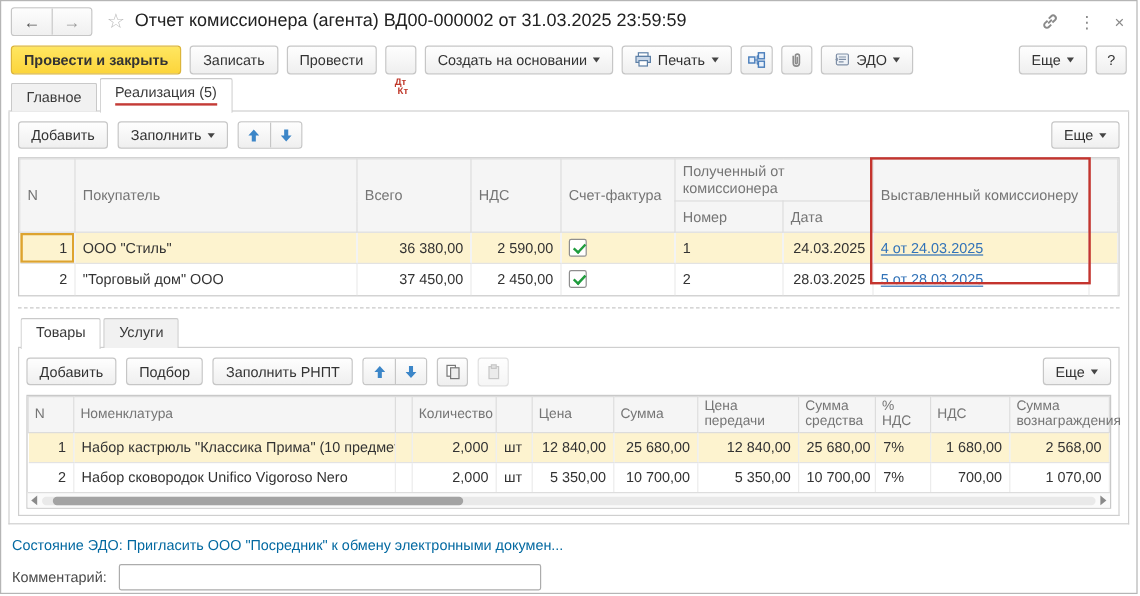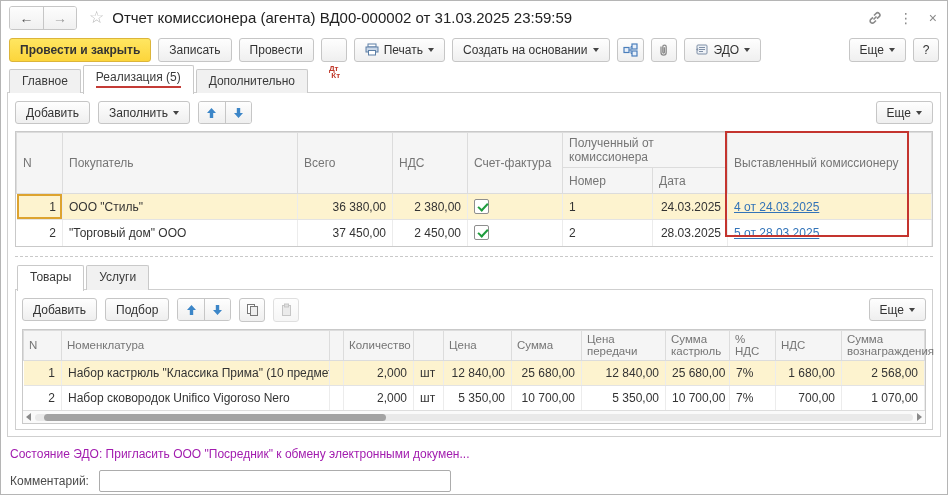--- a/index.html
+++ b/index.html
@@ -67,21 +67,21 @@
 
   .lower-table th { font-size:11.5px; line-height:12px; padding:2px 5px; }
   .hscroll { height:13px; display:flex; align-items:center; border-top:1px solid #ddd; background:#fafafa; padding:0 3px; }
   .hs-arrow { width:0; height:0; border-top:4px solid transparent; border-bottom:4px solid transparent; }
   .hs-left { border-right:5px solid #8a8a8a; margin-right:4px; }
   .hs-right { border-left:5px solid #8a8a8a; margin-left:4px; }
   .hs-track { flex:1; height:7px; background:#e9e9e9; border-radius:4px; position:relative; }
   .hs-thumb { position:absolute; left:1%; width:39%; top:0; height:7px; background:#a3a3a3; border-radius:4px; }
 
   
-  .statusline { padding:10px 0 0 9px; color:#a21caf; }
+  .statusline { padding:10px 0 0 9px; color:#0369a1; }
   .commentline { display:flex; align-items:center; padding:9px 0 0 9px; gap:10px; color:#4a4a4a; }
   .commentline input { width:352px; height:22px; border:1px solid #acacac; border-radius:2px; padding:0 5px; font-family:inherit; font-size:12px; }
   svg { display:block; }
 </style>
 </head>
 <body>
 
 <div class="window">
 
   <div class="titlebar">
@@ -110,32 +110,32 @@
     <button class="btn btn-primary">Провести и закрыть</button>
     <button class="btn">Записать</button>
     <button class="btn">Провести</button>
     <button class="btn btn-icon">
       <span class="dtkt">
           <span>Дт</span>
           <span>Кт</span>
         </span>
     </button>
     <button class="btn">
+      <span>Создать на основании</span>
+        <span class="caret"></span>
+    </button>
+    <button class="btn">
       <span>
           <svg width="14" height="13" viewBox="0 0 14 13">
             <rect x="3" y="1" width="8" height="3" fill="#fff" stroke="#5c7fa6"></rect>
             <rect x="1" y="4" width="12" height="5" fill="#c9d7e8" stroke="#5c7fa6"></rect>
             <rect x="3.5" y="7.5" width="7" height="4.5" fill="#fff" stroke="#5c7fa6"></rect>
           </svg>
         </span>
       <span>Печать</span>
-        <span class="caret"></span>
-    </button>
-    <button class="btn">
-      <span>Создать на основании</span>
         <span class="caret"></span>
     </button>
     <button class="btn btn-icon">
       <span>
           <svg width="15" height="14" viewBox="0 0 15 14">
             <g fill="#e8f0fa" stroke="#4a7ebb" stroke-width="1.2">
               <rect x="1" y="4.5" width="5" height="5"></rect>
               <rect x="9" y="1" width="5" height="5"></rect>
               <rect x="9" y="8" width="5" height="5"></rect>
             </g>
@@ -168,21 +168,20 @@
     </button>
     <button class="btn btn-icon">?</button>
   </div>
 
   <div class="tabs">
     <div class="tab">Главное</div>
     <div class="tab active">
       <span>Реализация (5)</span>
       <div class="red-underline"></div>
     </div>
-    <div class="tab">Дополнительно</div>
   </div>
 
   <div class="panel">
 
     <div class="cmdbar">
       <button class="btn btn-sm">Добавить</button>
       <button class="btn btn-sm">
         <span>Заполнить</span>
           <span class="caret"></span>
       </button>
@@ -232,21 +231,21 @@
           <tr style="height:26px">
             <th>Номер</th>
             <th>Дата</th>
           </tr>
         </thead>
         <tbody>
           <tr class="sel" style="height:26px">
             <td class="cell-n cur-cell">1</td>
             <td>ООО "Стиль"</td>
             <td class="num">36 380,00</td>
-            <td class="num">2 380,00</td>
+            <td class="num">2 590,00</td>
             <td><span class="checkbox"></span></td>
             <td>1</td>
             <td class="num">24.03.2025</td>
             <td><span class="link">4 от 24.03.2025</span></td>
             <td></td>
           </tr>
           <tr class="last" style="height:26px">
             <td class="cell-n">2</td>
             <td>"Торговый дом" ООО</td>
             <td class="num">37 450,00</td>
@@ -266,20 +265,21 @@
 
     <div class="subtabs">
       <div class="tab active">Товары</div>
       <div class="tab">Услуги</div>
     </div>
 
     <div class="subpanel">
       <div class="cmdbar">
         <button class="btn btn-sm">Добавить</button>
         <button class="btn btn-sm">Подбор</button>
+        <button class="btn btn-sm">Заполнить РНПТ</button>
         <div class="arrow-pair">
           <button class="btn btn-icon">
               <svg width="11" height="12" viewBox="0 0 11 12">
                 <path d="M5.5 1 L10 6 H7.2 V11 H3.8 V6 H1 Z" fill="#3c86c8"></path>
               </svg>
             </button>
           <button class="btn btn-icon">
               <svg width="11" height="12" viewBox="0 0 11 12">
                 <path d="M5.5 11 L1 6 H3.8 V1 H7.2 V6 H10 Z" fill="#3c86c8"></path>
               </svg>
@@ -327,21 +327,21 @@
           <thead>
             <tr style="height:30px">
               <th>N</th>
               <th>Номенклатура</th>
               <th></th>
               <th class="num">Количество</th>
               <th></th>
               <th>Цена</th>
               <th>Сумма</th>
               <th>Цена передачи</th>
-              <th>Сумма кастрюль</th>
+              <th>Сумма средства</th>
               <th>% НДС</th>
               <th>НДС</th>
               <th>Сумма вознаграждения</th>
             </tr>
           </thead>
           <tbody>
             <tr class="sel" style="height:25px">
               <td class="cell-n n-sel">1</td>
               <td>Набор кастрюль "Классика Прима" (10 предметов)</td>
               <td></td>

